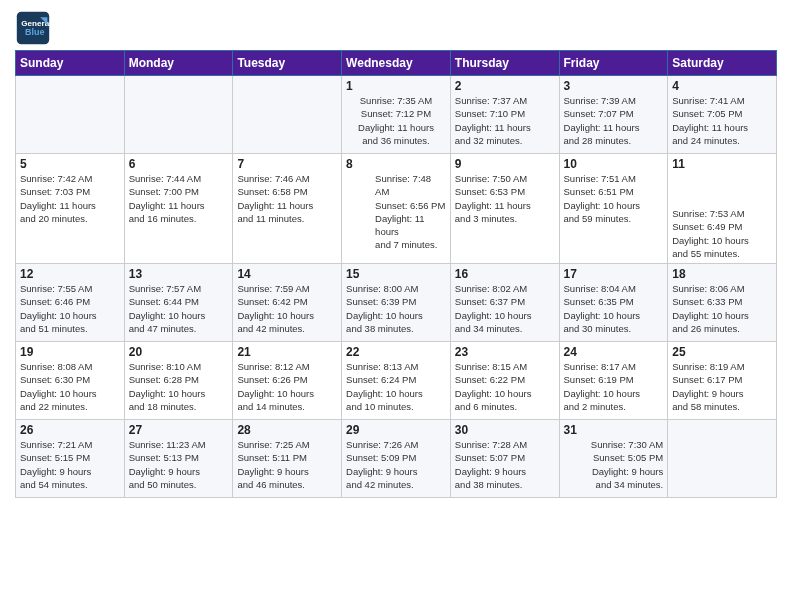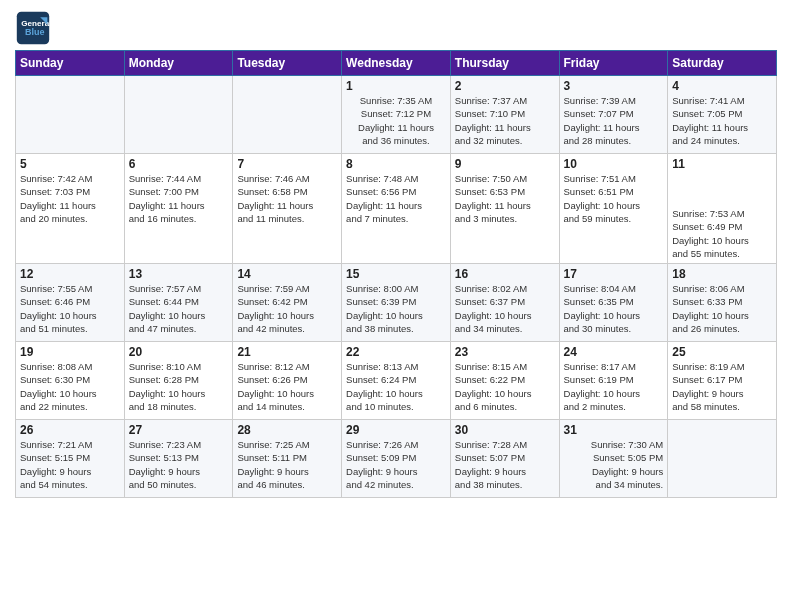--- a/index.html
+++ b/index.html
@@ -167,21 +167,21 @@
           </td>
           <td>
             <span class="day-num">7</span>
             <div class="day-info" style="white-space: pre-line;">Sunrise: 7:46 AM
 Sunset: 6:58 PM
 Daylight: 11 hours
 and 11 minutes.</div>
           </td>
           <td>
             <span class="day-num">8</span>
-            <div class="day-info" style="white-space: pre-line;">Sunrise: 7:48 AM
+            <div class="day-info" style="white-space: pre-line; margin-left: 29px;">Sunrise: 7:48 AM
 Sunset: 6:56 PM
 Daylight: 11 hours
 and 7 minutes.</div>
           </td>
           <td>
             <span class="day-num">9</span>
             <div class="day-info" style="white-space: pre-line;">Sunrise: 7:50 AM
 Sunset: 6:53 PM
 Daylight: 11 hours
 and 3 minutes.</div>
@@ -306,21 +306,21 @@
         <tr>
           <td>
             <span class="day-num">26</span>
             <div class="day-info" style="white-space: pre-line;">Sunrise: 7:21 AM
 Sunset: 5:15 PM
 Daylight: 9 hours
 and 54 minutes.</div>
           </td>
           <td>
             <span class="day-num">27</span>
-            <div class="day-info" style="white-space: pre-line;">Sunrise: 7:23 AM
+            <div class="day-info" style="white-space: pre-line;">Sunrise: 11:23 AM
 Sunset: 5:13 PM
 Daylight: 9 hours
 and 50 minutes.</div>
           </td>
           <td>
             <span class="day-num">28</span>
             <div class="day-info" style="white-space: pre-line;">Sunrise: 7:25 AM
 Sunset: 5:11 PM
 Daylight: 9 hours
 and 46 minutes.</div>

